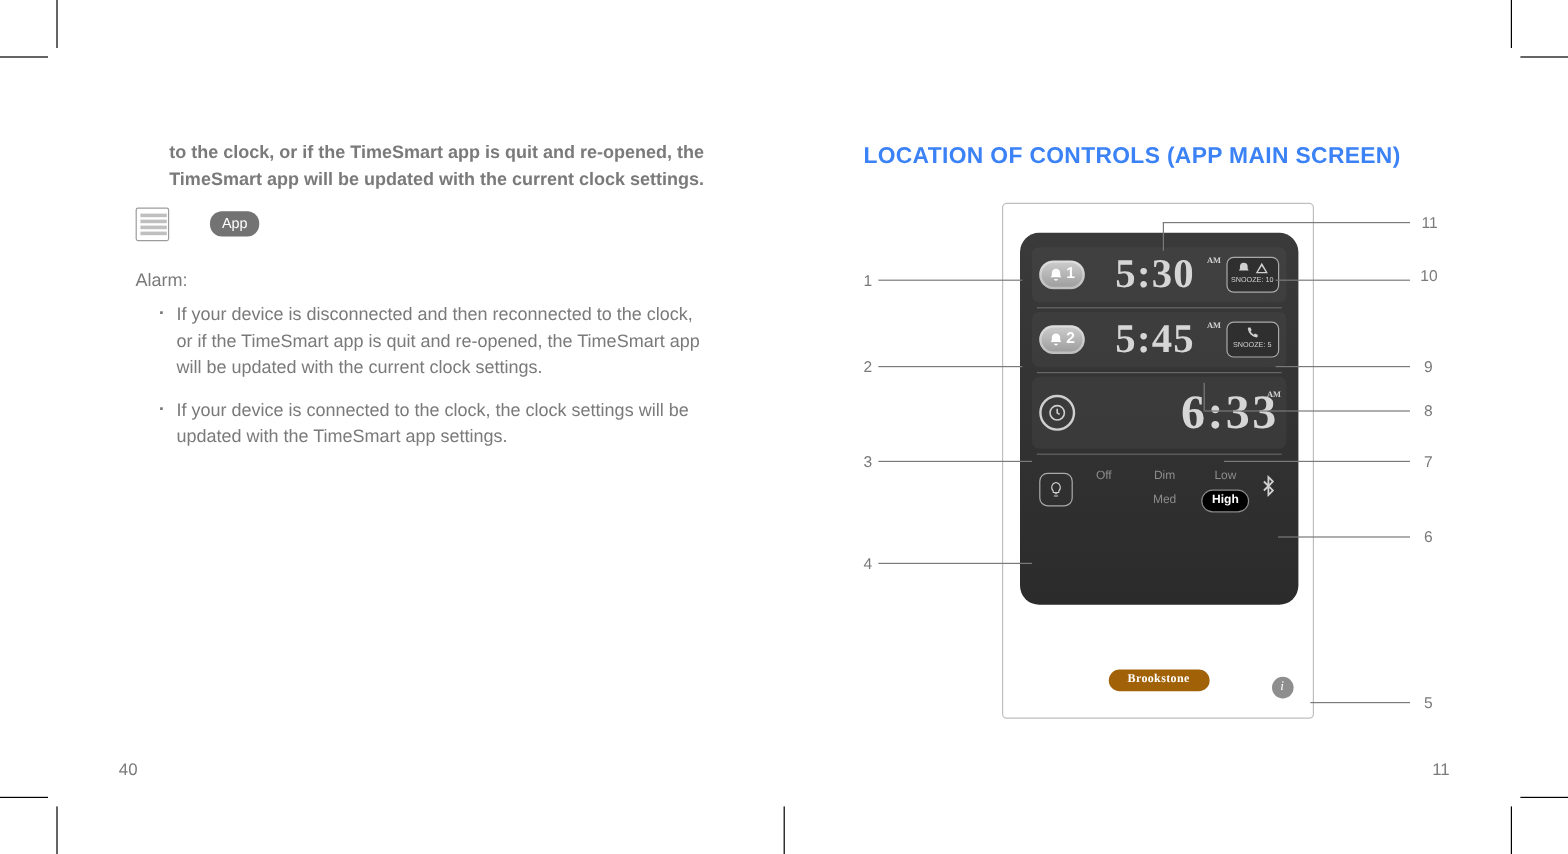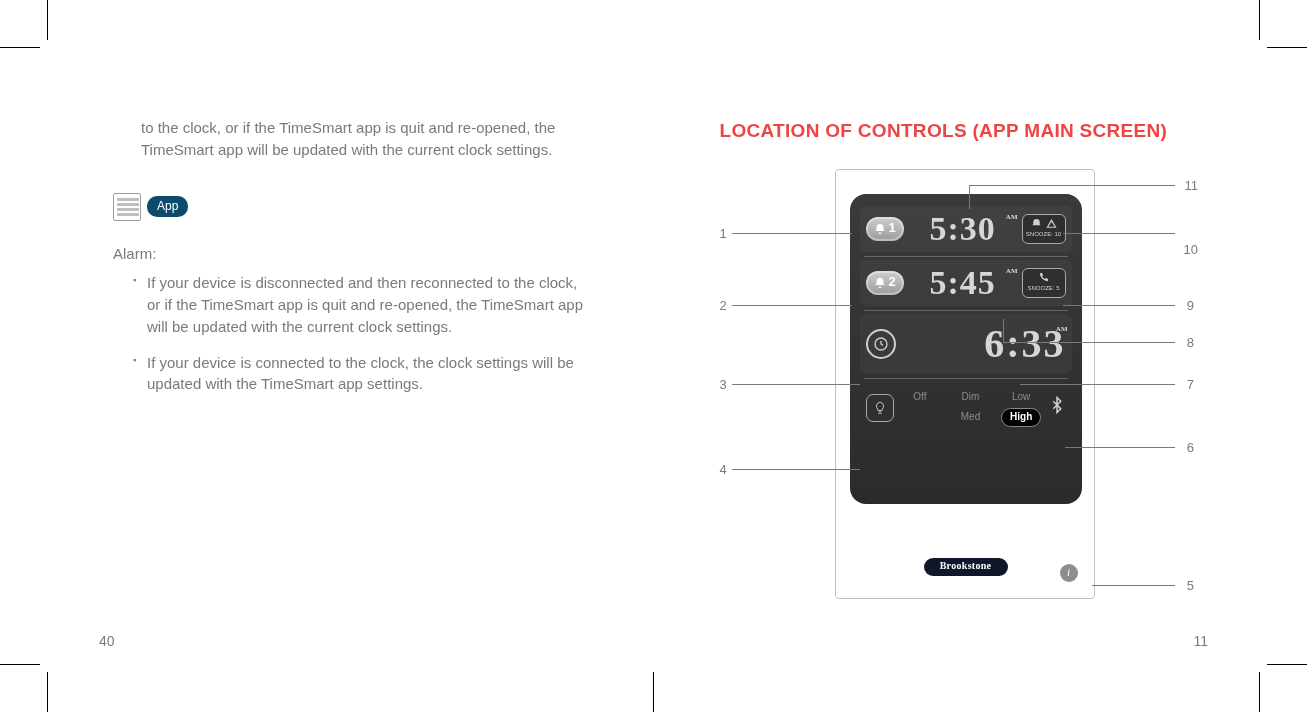--- a/index.html
+++ b/index.html
@@ -14,42 +14,42 @@
   .crop.bl-v { left: 47px; bottom: 0; width: 0; height: 40px; border-left: 1px solid #000; }
   .crop.bl-h { left: 0; bottom: 47px; width: 40px; height: 0; border-top: 1px solid #000; }
   .crop.br-v { right: 47px; bottom: 0; width: 0; height: 40px; border-left: 1px solid #000; }
   .crop.br-h { right: 0; bottom: 47px; width: 40px; height: 0; border-top: 1px solid #000; }
   .crop.mid { left: 653px; bottom: 0; width: 0; height: 40px; border-left: 1px solid #000; }
   
   .spread { position: absolute; left: 47px; top: 47px; right: 47px; bottom: 47px; display: flex; }
   .page { width: 50%; height: 100%; position: relative; padding: 70px 66px 50px 66px; font-size: 15px; line-height: 1.45; }
   
   
-  .page.left .intro { margin-left: 28px; margin-bottom: 32px; }
+  .page.left .intro { margin-left: 28px; margin-bottom: 12px; font-weight: bold; }
   .app-row { display: flex; align-items: center; gap: 6px; margin-bottom: 22px; }
   .app-thumb { width: 28px; height: 28px; border: 1px solid #9c9c9c; border-radius: 2px; background:
     linear-gradient(#bfbfbf,#bfbfbf) 3px 4px / 22px 3px no-repeat,
     linear-gradient(#bfbfbf,#bfbfbf) 3px 9px / 22px 3px no-repeat,
     linear-gradient(#bfbfbf,#bfbfbf) 3px 14px / 22px 3px no-repeat,
     linear-gradient(#bfbfbf,#bfbfbf) 3px 19px / 22px 3px no-repeat; }
-  .app-pill { background:#0c4a6e; color:#fff; font-size:12px; border-radius:10px; padding:2px 10px; }
+  .app-pill { background:#737373; color:#fff; font-size:12px; border-radius:10px; padding:2px 10px;margin-left:28px; }
   
   ol.steps { list-style: decimal; margin-left: 22px; margin-bottom: 8px; }
   ol.steps li { margin-bottom: 6px; }
   .note-label { margin-bottom: 8px; }
   ul.bullets { list-style: none; margin-left: 20px; }
   ul.bullets li { position: relative; padding-left: 14px; margin-bottom: 14px; }
   ul.bullets li::before { content:"▪"; position:absolute; left:0; top:2px; font-size:9px; color:#7a7a7a; }
   
   .pagenum { position:absolute; bottom:14px; font-size:14px; color:#7a7a7a; }
   .page.left .pagenum { left: 52px; }
   .page.right .pagenum { right: 52px; }
   
   
-  .page.right h2 { color:#ef4444; font-weight:bold; font-size:19px; letter-spacing:0.3px; margin-bottom:18px; }
+  .page.right h2 { color:#3b82f6; font-weight:bold; font-size:19px; letter-spacing:0.3px; margin-bottom:18px; }
   
   .diagram { position: relative; height: 480px; }
   .phone { position:absolute; left: 115px; top: 6px; width: 260px; height: 430px; border:1px solid #bfbfbf; border-radius:4px; background:#fff; }
   .screen { position:absolute; left:14px; top:24px; width:232px; height:310px; border-radius:16px; background:linear-gradient(180deg,#3a3a3a,#2b2b2b); padding:12px 10px; display:flex; flex-direction:column; gap:8px; }
   .row { background:rgba(255,255,255,0.04); border-radius:6px; padding:6px 6px; display:flex; align-items:center; gap:6px; position: relative; }
   .row::after { content:""; position:absolute; left:4px; right:4px; bottom:-5px; height:1px; background:rgba(255,255,255,0.25); }
   .row:last-child::after { display:none; }
   
   .alarm-chip { display:flex; align-items:center; gap:3px; background:linear-gradient(#cfcfcf,#9a9a9a); border-radius:12px; height:24px; padding:0 8px; color:#fff; font-size:13px; font-weight:bold; box-shadow:0 0 0 2px rgba(255,255,255,0.35) inset; }
   .alarm-chip .bell { width:12px; height:12px; display:block; }
@@ -64,21 +64,21 @@
   .row.clock { justify-content:space-between; padding:10px 6px; }
   .row.clock .time { font-size:40px; letter-spacing:2px; flex:none; margin-left:18px; }
   
   .row.dimmer { padding:8px 6px 10px 6px; background:transparent; }
   .bulb { width:28px; height:28px; border:1px solid #aaa; border-radius:7px; display:flex; align-items:center; justify-content:center; }
   .bulb svg { width:14px; height:14px; stroke:#cfcfcf; fill:none; stroke-width:1.5; }
   .dim-grid { flex:1; display:grid; grid-template-columns:repeat(3,1fr); grid-template-rows:auto auto; gap:4px 10px; font-size:10px; color:#8c8c8c; text-align:center; align-items:center; }
   .dim-grid .hl { color:#fff; background:#000; border-radius:10px; padding:1px 8px; border:1px solid #888; font-weight:bold; justify-self:center; }
   .bt svg { width:18px; height:18px; }
   
-  .brand-pill { position:absolute; left:88px; bottom:22px; width:84px; height:18px; border-radius:10px; background:#0f172a; color:#fff; font-size:10px; font-weight:bold; display:flex; align-items:center; justify-content:center; letter-spacing:0.3px; font-family:Georgia,serif; }
+  .brand-pill { position:absolute; left:88px; bottom:22px; width:84px; height:18px; border-radius:10px; background:#a16207; color:#fff; font-size:10px; font-weight:bold; display:flex; align-items:center; justify-content:center; letter-spacing:0.3px; font-family:Georgia,serif; }
   .info-dot { position:absolute; right:16px; bottom:16px; width:18px; height:18px; border-radius:50%; background:#8e8e8e; color:#fff; font-size:11px; font-style:italic; font-family:Georgia,serif; display:flex; align-items:center; justify-content:center; }
   
   
   .callout { position:absolute; font-size:13px; color:#7a7a7a; }
   .leader { position:absolute; height:1px; background:#7a7a7a; }
   .leader.v { width:1px; height:auto; }
 </style>
 </head>
 <body>
 
@@ -209,21 +209,21 @@
       <div class="leader" style="left:12px; top:142px; width:120px;"></div>
       <span class="callout" style="left:0; top:213px;">3</span>
       <div class="leader" style="left:12px; top:221px; width:128px;"></div>
       <span class="callout" style="left:0; top:298px;">4</span>
       <div class="leader" style="left:12px; top:306px; width:128px;"></div>
 
       <span class="callout" style="right:-4px; top:14px;">11</span>
       <div class="leader" style="left:249px; top:22px; width:206px;"></div>
       <div class="leader v" style="left:249px; top:22px; height:24px;"></div>
 
-      <span class="callout" style="right:-4px; top:78px;">10</span>
+      <span class="callout" style="right:-4px; top:58px;">10</span>
       <div class="leader" style="left:343px; top:70px; width:112px;"></div>
 
       <span class="callout" style="right:0; top:134px;">9</span>
       <div class="leader" style="left:343px; top:142px; width:112px;"></div>
 
       <span class="callout" style="right:0; top:171px;">8</span>
       <div class="leader" style="left:283px; top:179px; width:172px;"></div>
       <div class="leader v" style="left:283px; top:156px; height:23px;"></div>
 
       <span class="callout" style="right:0; top:213px;">7</span>

